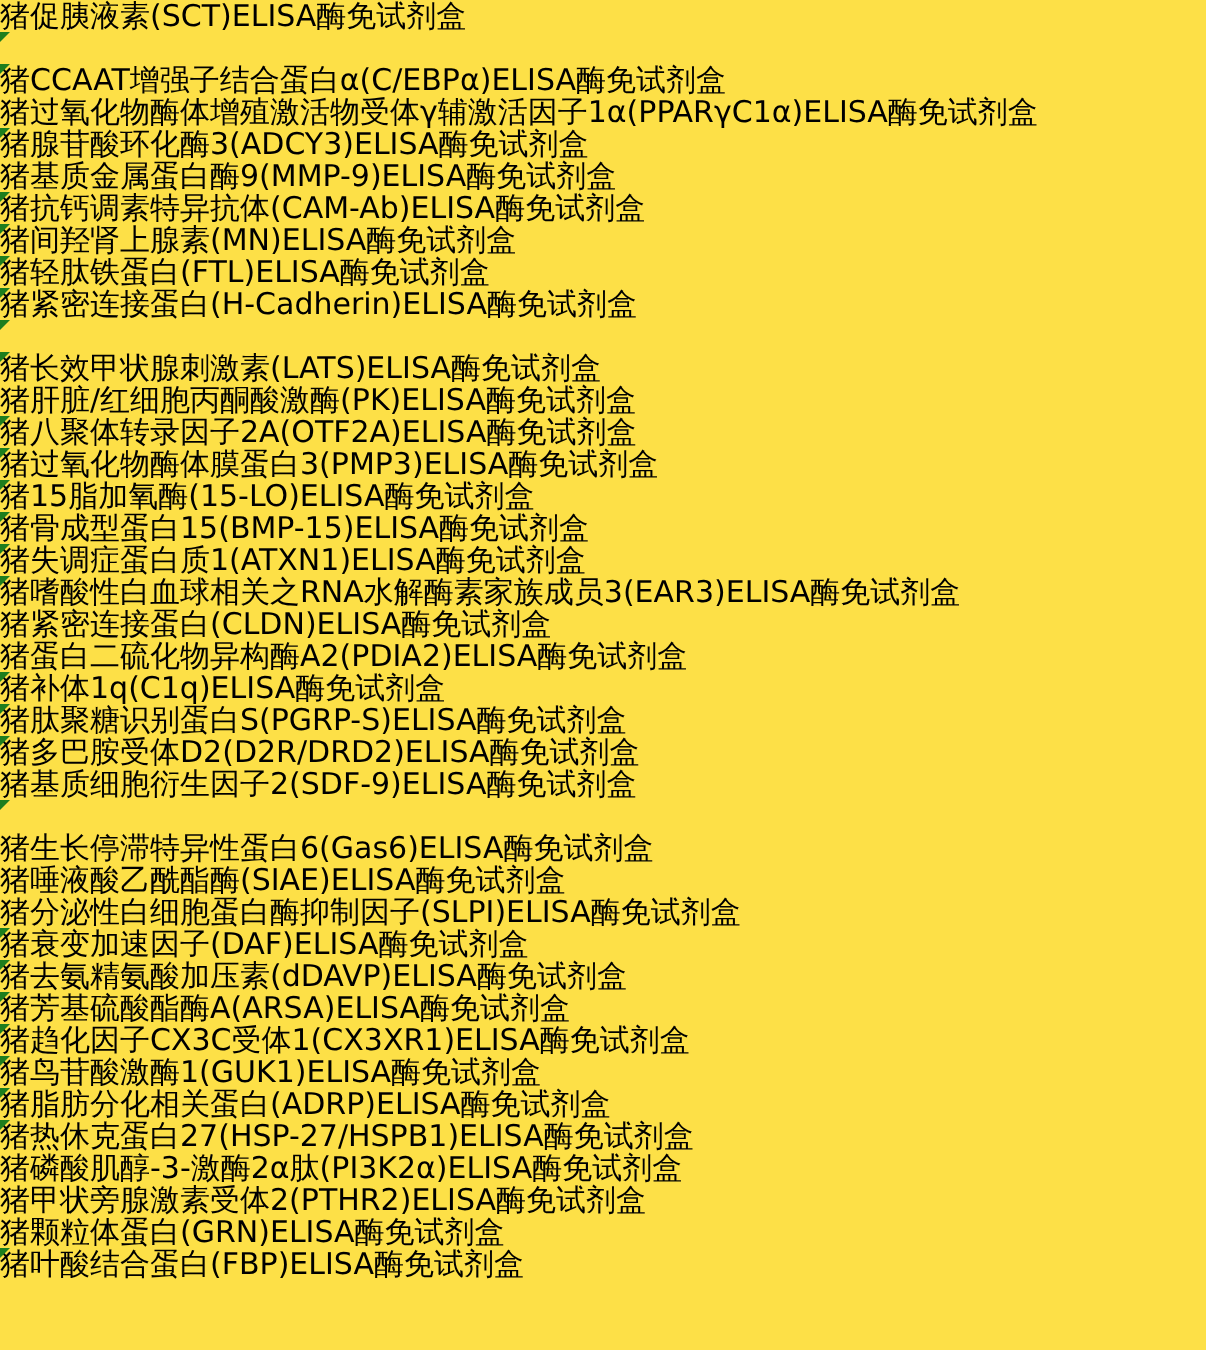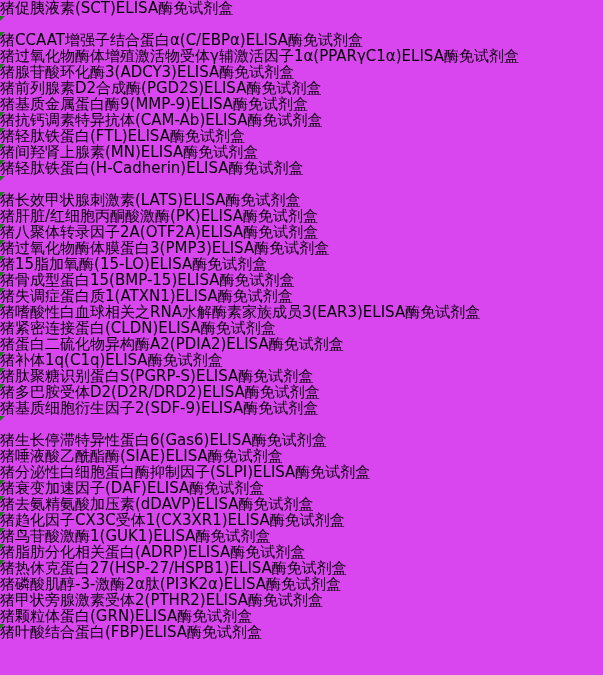--- a/index.html
+++ b/index.html
@@ -28,32 +28,31 @@
     border-right:5px solid transparent;
   }
   .label{
     display:inline-block;
     letter-spacing:0;
   }
 </style>
 </head>
 <body>
 
-<div class="page" id="list" style="background: #d946ef; color: rgb(0, 0, 0);">
+<div class="page" id="list" style="background: #fde047; color: rgb(0, 0, 0);">
     <div class="row"><span class="label">猪促胰液素(SCT)ELISA酶免试剂盒</span></div>
     <div class="row"><span class="tri" style="border-top-color: rgb(30, 126, 30);"></span></div>
     <div class="row"><span class="tri" style="border-top-color: rgb(30, 126, 30);"></span><span class="label">猪CCAAT增强子结合蛋白α(C/EBPα)ELISA酶免试剂盒</span></div>
     <div class="row"><span class="label">猪过氧化物酶体增殖激活物受体γ辅激活因子1α(PPARγC1α)ELISA酶免试剂盒</span></div>
     <div class="row"><span class="tri" style="border-top-color: rgb(30, 126, 30);"></span><span class="label">猪腺苷酸环化酶3(ADCY3)ELISA酶免试剂盒</span></div>
-    <div class="row"><span class="label">猪前列腺素D2合成酶(PGD2S)ELISA酶免试剂盒</span></div>
     <div class="row"><span class="label">猪基质金属蛋白酶9(MMP-9)ELISA酶免试剂盒</span></div>
     <div class="row"><span class="tri" style="border-top-color: rgb(30, 126, 30);"></span><span class="label">猪抗钙调素特异抗体(CAM-Ab)ELISA酶免试剂盒</span></div>
+    <div class="row"><span class="tri" style="border-top-color: rgb(30, 126, 30);"></span><span class="label">猪间羟肾上腺素(MN)ELISA酶免试剂盒</span></div>
     <div class="row"><span class="tri" style="border-top-color: rgb(30, 126, 30);"></span><span class="label">猪轻肽铁蛋白(FTL)ELISA酶免试剂盒</span></div>
-    <div class="row"><span class="tri" style="border-top-color: rgb(30, 126, 30);"></span><span class="label">猪间羟肾上腺素(MN)ELISA酶免试剂盒</span></div>
-    <div class="row"><span class="tri" style="border-top-color: rgb(30, 126, 30);"></span><span class="label">猪轻肽铁蛋白(H-Cadherin)ELISA酶免试剂盒</span></div>
+    <div class="row"><span class="tri" style="border-top-color: rgb(30, 126, 30);"></span><span class="label">猪紧密连接蛋白(H-Cadherin)ELISA酶免试剂盒</span></div>
     <div class="row"><span class="tri" style="border-top-color: rgb(30, 126, 30);"></span></div>
     <div class="row"><span class="tri" style="border-top-color: rgb(30, 126, 30);"></span><span class="label">猪长效甲状腺刺激素(LATS)ELISA酶免试剂盒</span></div>
     <div class="row"><span class="label">猪肝脏/红细胞丙酮酸激酶(PK)ELISA酶免试剂盒</span></div>
     <div class="row"><span class="tri" style="border-top-color: rgb(30, 126, 30);"></span><span class="label">猪八聚体转录因子2A(OTF2A)ELISA酶免试剂盒</span></div>
     <div class="row"><span class="tri" style="border-top-color: rgb(30, 126, 30);"></span><span class="label">猪过氧化物酶体膜蛋白3(PMP3)ELISA酶免试剂盒</span></div>
     <div class="row"><span class="tri" style="border-top-color: rgb(30, 126, 30);"></span><span class="label">猪15脂加氧酶(15-LO)ELISA酶免试剂盒</span></div>
     <div class="row"><span class="tri" style="border-top-color: rgb(30, 126, 30);"></span><span class="label">猪骨成型蛋白15(BMP-15)ELISA酶免试剂盒</span></div>
     <div class="row"><span class="tri" style="border-top-color: rgb(30, 126, 30);"></span><span class="label">猪失调症蛋白质1(ATXN1)ELISA酶免试剂盒</span></div>
     <div class="row"><span class="tri" style="border-top-color: rgb(30, 126, 30);"></span><span class="label">猪嗜酸性白血球相关之RNA水解酶素家族成员3(EAR3)ELISA酶免试剂盒</span></div>
     <div class="row"><span class="label">猪紧密连接蛋白(CLDN)ELISA酶免试剂盒</span></div>
@@ -61,20 +60,21 @@
     <div class="row"><span class="tri" style="border-top-color: rgb(30, 126, 30);"></span><span class="label">猪补体1q(C1q)ELISA酶免试剂盒</span></div>
     <div class="row"><span class="tri" style="border-top-color: rgb(30, 126, 30);"></span><span class="label">猪肽聚糖识别蛋白S(PGRP-S)ELISA酶免试剂盒</span></div>
     <div class="row"><span class="tri" style="border-top-color: rgb(30, 126, 30);"></span><span class="label">猪多巴胺受体D2(D2R/DRD2)ELISA酶免试剂盒</span></div>
     <div class="row"><span class="label">猪基质细胞衍生因子2(SDF-9)ELISA酶免试剂盒</span></div>
     <div class="row"><span class="tri" style="border-top-color: rgb(30, 126, 30);"></span></div>
     <div class="row"><span class="label">猪生长停滞特异性蛋白6(Gas6)ELISA酶免试剂盒</span></div>
     <div class="row"><span class="label">猪唾液酸乙酰酯酶(SIAE)ELISA酶免试剂盒</span></div>
     <div class="row"><span class="label">猪分泌性白细胞蛋白酶抑制因子(SLPI)ELISA酶免试剂盒</span></div>
     <div class="row"><span class="tri" style="border-top-color: rgb(30, 126, 30);"></span><span class="label">猪衰变加速因子(DAF)ELISA酶免试剂盒</span></div>
     <div class="row"><span class="tri" style="border-top-color: rgb(30, 126, 30);"></span><span class="label">猪去氨精氨酸加压素(dDAVP)ELISA酶免试剂盒</span></div>
+    <div class="row"><span class="tri" style="border-top-color: rgb(30, 126, 30);"></span><span class="label">猪芳基硫酸酯酶A(ARSA)ELISA酶免试剂盒</span></div>
     <div class="row"><span class="tri" style="border-top-color: rgb(30, 126, 30);"></span><span class="label">猪趋化因子CX3C受体1(CX3XR1)ELISA酶免试剂盒</span></div>
     <div class="row"><span class="tri" style="border-top-color: rgb(30, 126, 30);"></span><span class="label">猪鸟苷酸激酶1(GUK1)ELISA酶免试剂盒</span></div>
     <div class="row"><span class="tri" style="border-top-color: rgb(30, 126, 30);"></span><span class="label">猪脂肪分化相关蛋白(ADRP)ELISA酶免试剂盒</span></div>
     <div class="row"><span class="tri" style="border-top-color: rgb(30, 126, 30);"></span><span class="label">猪热休克蛋白27(HSP-27/HSPB1)ELISA酶免试剂盒</span></div>
     <div class="row"><span class="label">猪磷酸肌醇-3-激酶2α肽(PI3K2α)ELISA酶免试剂盒</span></div>
     <div class="row"><span class="label">猪甲状旁腺激素受体2(PTHR2)ELISA酶免试剂盒</span></div>
     <div class="row"><span class="label">猪颗粒体蛋白(GRN)ELISA酶免试剂盒</span></div>
     <div class="row"><span class="tri" style="border-top-color: rgb(30, 126, 30);"></span><span class="label">猪叶酸结合蛋白(FBP)ELISA酶免试剂盒</span></div>
   </div>
 

